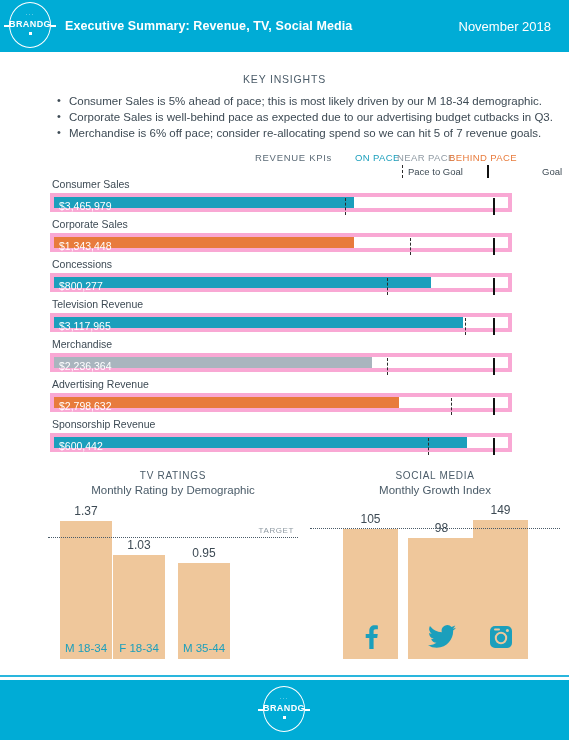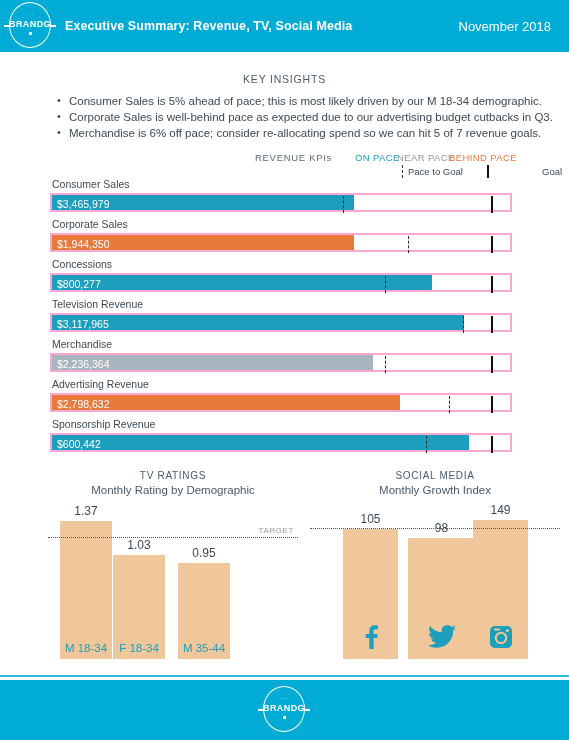--- a/index.html
+++ b/index.html
@@ -180,21 +180,21 @@
     left: 2px; top: 0;
     font-size: 10.5px;
     color: #3d4a54;
     white-space: nowrap;
   }
   .kpi-track {
     position: absolute;
     left: 0; top: 15px;
     width: 462px; height: 19px;
     background: #ffffff;
-    border: 2px solid #f9a8d4;
+    border: 4px solid #f9a8d4;
     box-sizing: border-box;
     text-decoration: underline;
   }
   .kpi-fill {
     position: absolute;
     left: 0; top: 0;
     height: 100%;
   }
   .kpi-fill.on-pace   { background: #1B9FBC; }
   .kpi-fill.near-pace { background: #A9B5BE; }
@@ -354,21 +354,21 @@
           <div class="kpi-fill on-pace" style="width: 66%;"></div>
           <div class="kpi-value">$3,465,979</div>
           <div class="kpi-pace" style="left: 291.06px;"></div>
           <div class="kpi-goal" style="left: 438.9px;"></div>
         </div>
       </div>
       <div class="kpi-row" style="top: 68px;">
         <div class="kpi-label">Corporate Sales</div>
         <div class="kpi-track">
           <div class="kpi-fill behind" style="width: 66%;"></div>
-          <div class="kpi-value">$1,944,350</div>
+          <div class="kpi-value">$1,343,448</div>
           <div class="kpi-pace" style="left: 355.74px;"></div>
           <div class="kpi-goal" style="left: 438.9px;"></div>
         </div>
       </div>
       <div class="kpi-row" style="top: 108px;">
         <div class="kpi-label">Concessions</div>
         <div class="kpi-track">
           <div class="kpi-fill on-pace" style="width: 83%;"></div>
           <div class="kpi-value">$800,277</div>
           <div class="kpi-pace" style="left: 332.64px;"></div>

